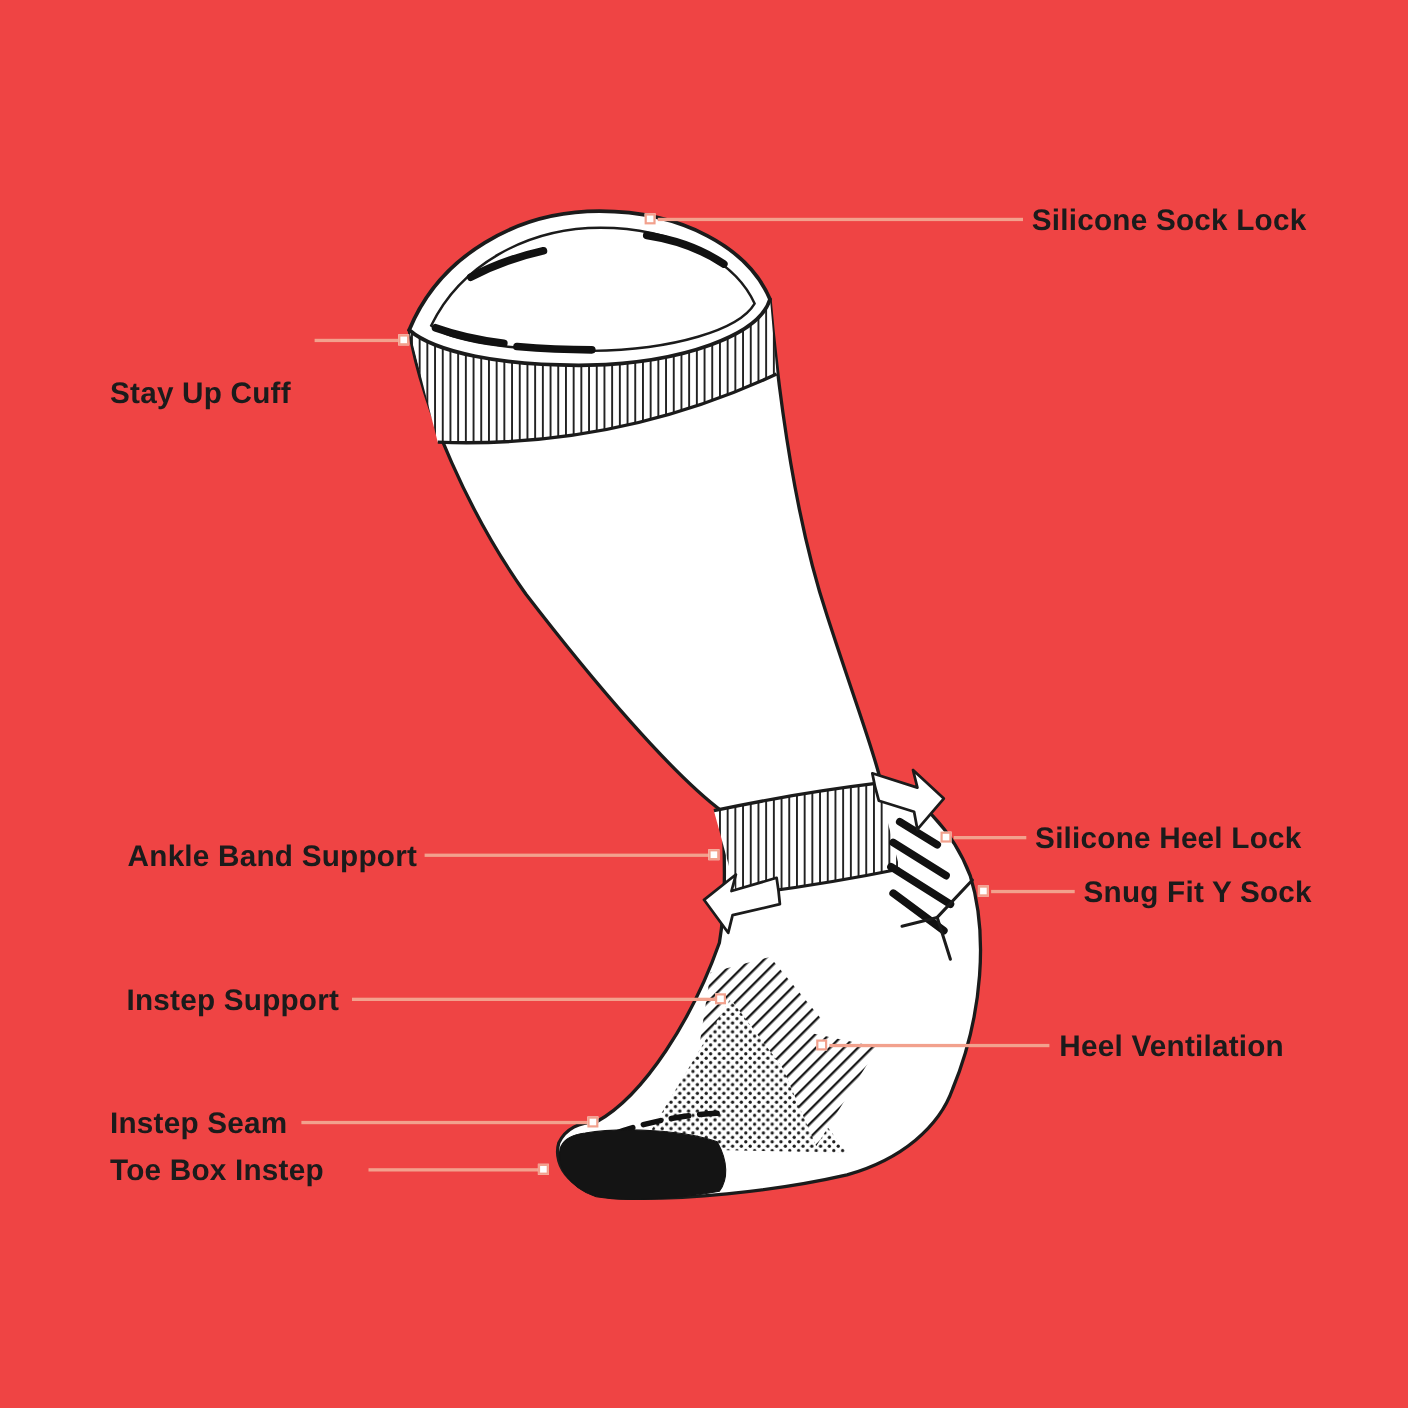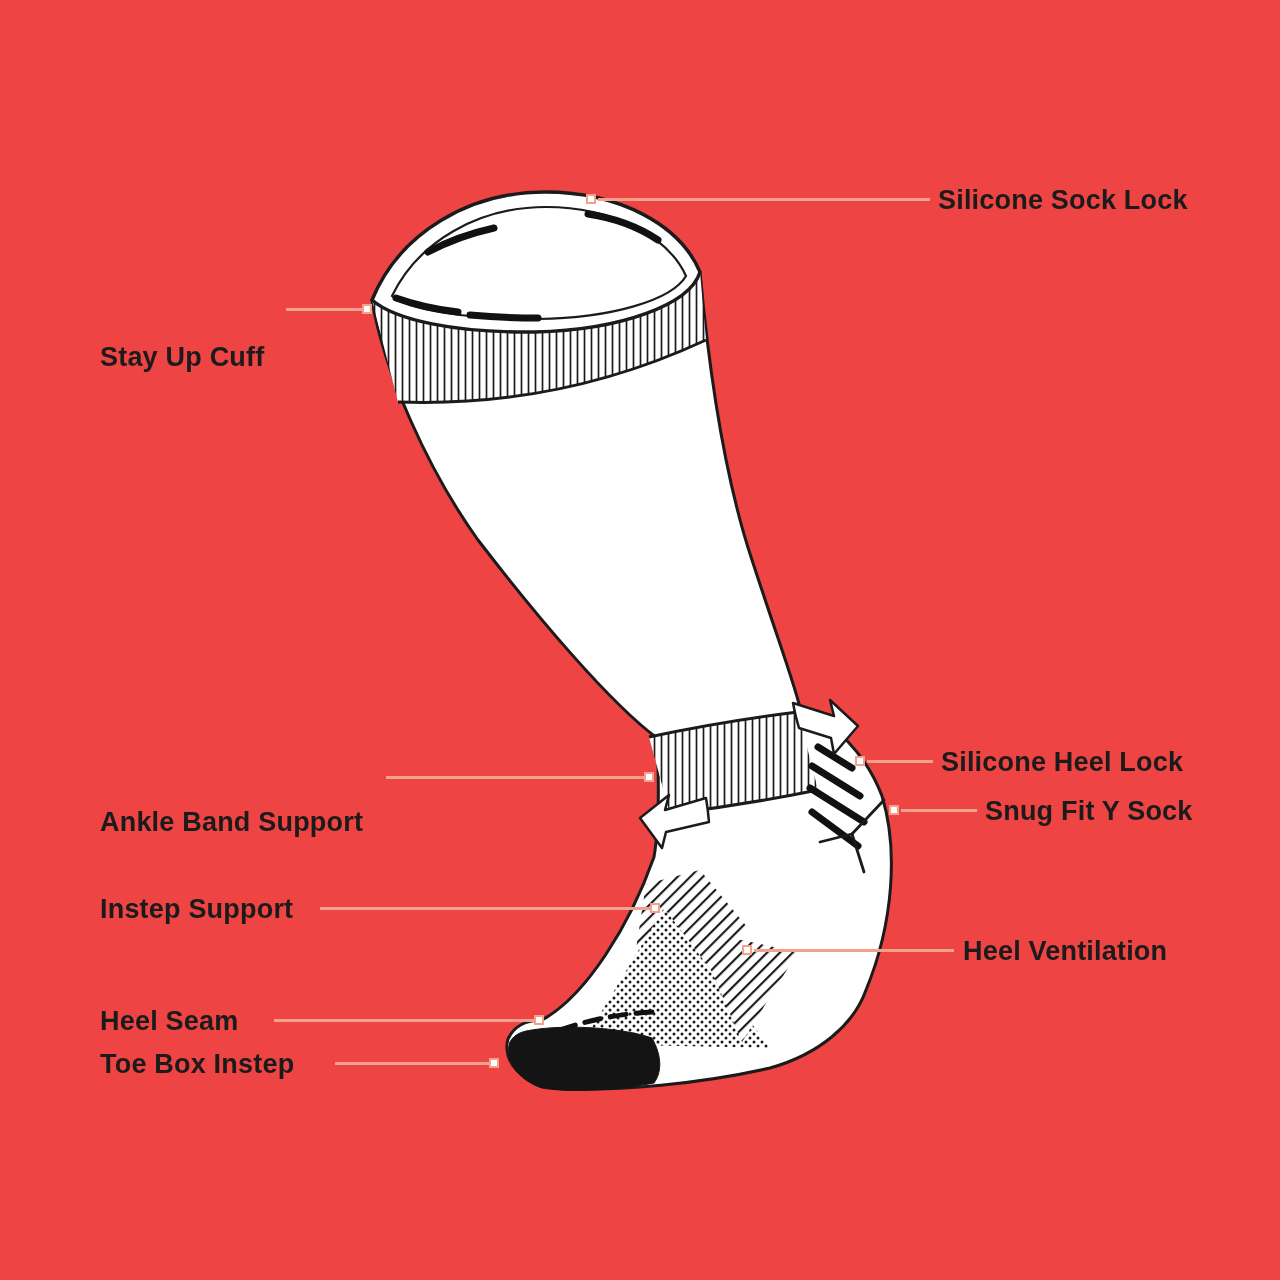--- a/index.html
+++ b/index.html
@@ -121,51 +121,51 @@
     <div class="callout-label" style="left:938px;top:184px;">Silicone Sock Lock</div>
   </div>
 
   <div>
     <div class="callout-label" style="left:100px;top:294px;margin-top:47px;">Stay Up Cuff</div>
     <div class="leader" style="left:286px;top:308px;width:78px;"></div>
     <div class="anchor" style="left:362px;top:304px;"></div>
   </div>
 
   <div>
-    <div class="callout-label" style="left:100px;top:762px;margin-top:44px;">Ankle Band Support</div>
+    <div class="callout-label" style="left:116px;top:762px;">Ankle Band Support</div>
     <div class="leader" style="left:386px;top:776px;width:260px;"></div>
     <div class="anchor" style="left:644px;top:772px;"></div>
   </div>
 
   <div>
     <div class="anchor" style="left:855px;top:756px;"></div>
     <div class="leader" style="left:867px;top:760px;width:66px;"></div>
     <div class="callout-label" style="left:941px;top:746px;">Silicone Heel Lock</div>
   </div>
 
   <div>
     <div class="anchor" style="left:889px;top:805px;"></div>
     <div class="leader" style="left:901px;top:809px;width:76px;"></div>
     <div class="callout-label" style="left:985px;top:795px;">Snug Fit Y Sock</div>
   </div>
 
   <div>
-    <div class="callout-label" style="left:100px;top:893px;text-align:right;">Instep Support</div>
+    <div class="callout-label" style="left:115px;top:893px;text-align:right;">Instep Support</div>
     <div class="leader" style="left:320px;top:907px;width:332px;"></div>
     <div class="anchor" style="left:650px;top:903px;"></div>
   </div>
 
   <div>
     <div class="anchor" style="left:742px;top:945px;"></div>
     <div class="leader" style="left:754px;top:949px;width:200px;"></div>
     <div class="callout-label" style="left:963px;top:935px;">Heel Ventilation</div>
   </div>
 
   <div>
-    <div class="callout-label" style="left:100px;top:1005px;">Heel Seam</div>
+    <div class="callout-label" style="left:100px;top:1005px;">Instep Seam</div>
     <div class="leader" style="left:274px;top:1019px;width:262px;"></div>
     <div class="anchor" style="left:534px;top:1015px;"></div>
   </div>
 
   <div>
     <div class="callout-label" style="left:100px;top:1048px;">Toe Box Instep</div>
     <div class="leader" style="left:335px;top:1062px;width:156px;"></div>
     <div class="anchor" style="left:489px;top:1058px;"></div>
   </div>
 

